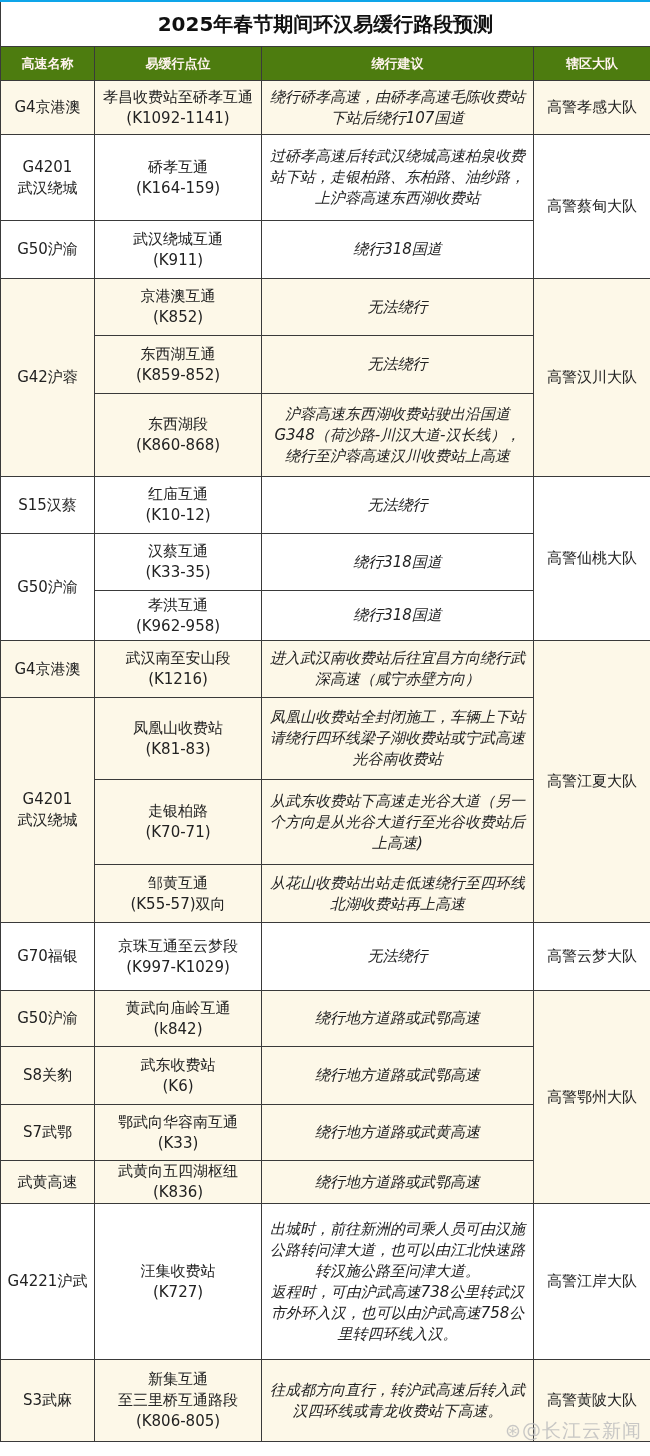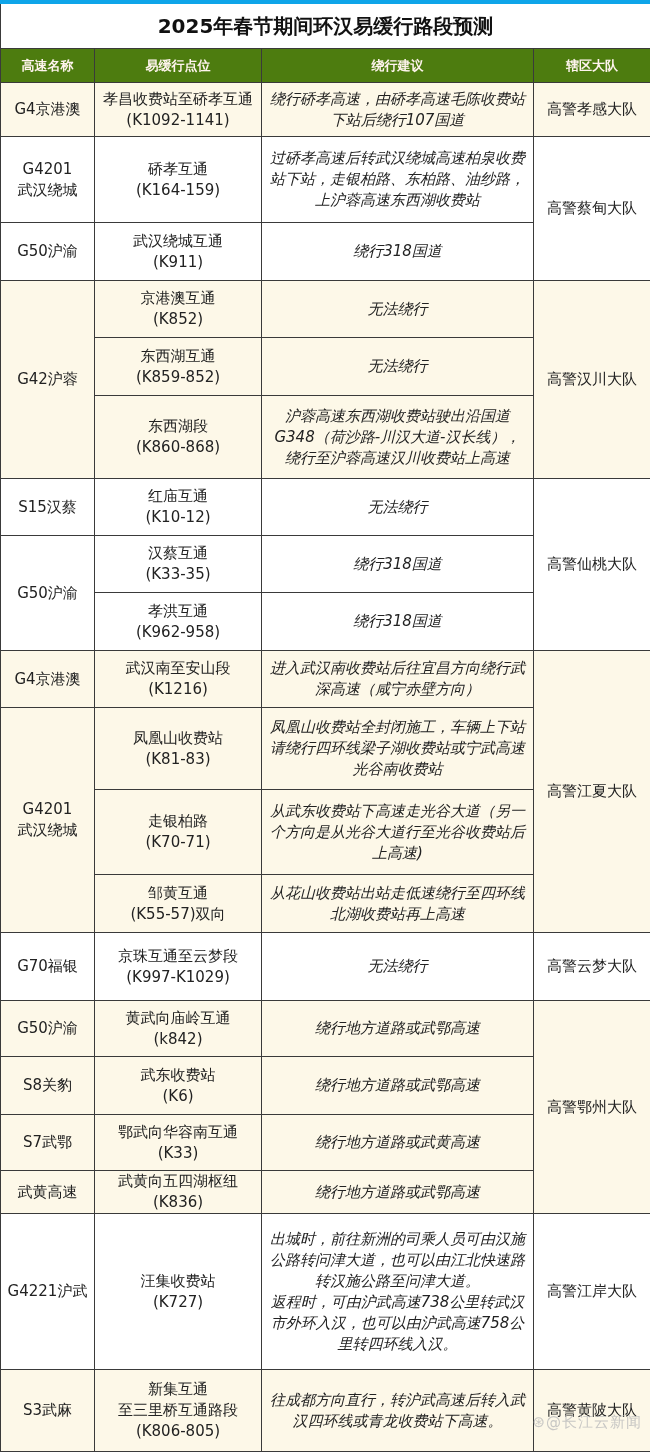--- a/index.html
+++ b/index.html
@@ -23,36 +23,36 @@
     font-size: 15px;
     line-height: 21px;
     font-weight: normal;
   }
   .title-cell {
     height: 44px;
     font-size: 20px;
     font-weight: bold;
     color: #111;
     background: #ffffff;
-    border-top: 4px solid #0ea5e9;
+    border-top: 2px solid #0ea5e9;
   }
   .hdr th {
     background: #4d7c0f;
     color: #fff4ee;
     font-weight: bold;
     font-size: 13px;
     height: 33px;
   }
   .cream td { background: #fdf8e8; }
   .white td { background: #ffffff; }
   .adv { text-align: center; padding: 0 8px; font-style: italic; }
   .watermark {
     position: absolute;
-    right: 8px; bottom: 24px;
-    font-size: 15px;
+    right: 8px; bottom: 12px;
+    font-size: 19px;
     color: rgba(190,190,190,0.85);
     letter-spacing: 1px;
   }
 </style>
 </head>
 <body>
 
 <div class="wrap">
 <table>
   <colgroup>
@@ -137,21 +137,21 @@
     <td rowspan="3">高警仙桃大队</td>
   </tr>
   <tr class="white" style="height:57px">
     <td rowspan="2">G50沪渝</td>
     <td>
             <div>汉蔡互通</div>
             <div>(K33-35)</div>
           </td>
     <td class="adv">绕行318国道</td>
   </tr>
-  <tr class="white" style="height:58px">
+  <tr class="white" style="height:50px">
     <td>
             <div>孝洪互通</div>
             <div>(K962-958)</div>
           </td>
     <td class="adv">绕行318国道</td>
   </tr>
 
   <tr class="cream" style="height:57px">
     <td>G4京港澳</td>
     <td>

